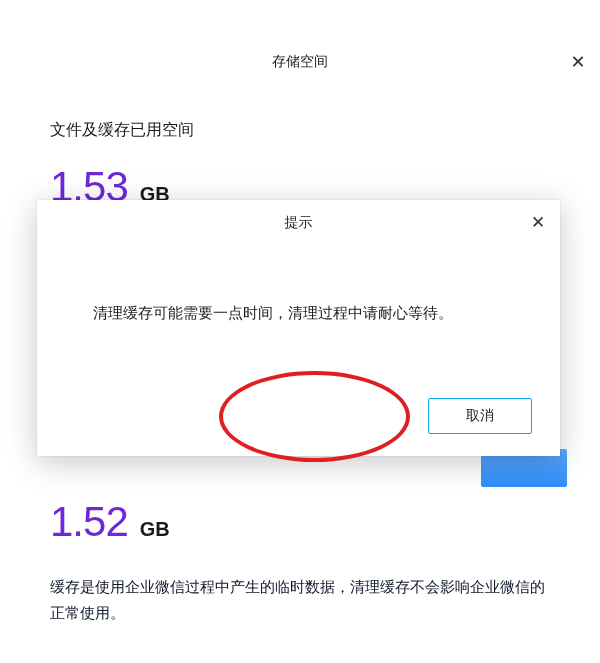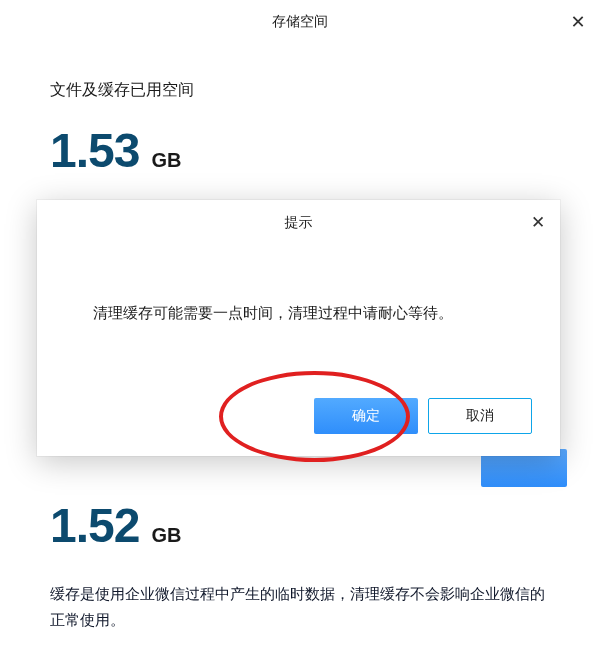--- a/index.html
+++ b/index.html
@@ -14,20 +14,21 @@
       background: #fff;
       position: relative;
       overflow: hidden;
     }
     .window-titlebar {
       display: flex;
       align-items: center;
       justify-content: center;
       height: 44px;
       position: relative;
+      margin-top: 40px;
     }
     .window-title {
       font-size: 14px;
       color: #1a1a1a;
     }
     .window-close {
       position: absolute;
       right: 8px;
       top: 8px;
       width: 28px;
@@ -48,23 +49,23 @@
       color: #1a1a1a;
       margin-bottom: 22px;
     }
     .size-row {
       display: flex;
       align-items: baseline;
       gap: 12px;
       margin-bottom: 28px;
     }
     .size-number {
-      font-size: 48px;
-      font-weight: 700;
-      color: #0c4a6e;
+      font-size: 42px;
+      font-weight: 400;
+      color: #6d28d9;
       letter-spacing: -1px;
     }
     .size-unit {
       font-size: 20px;
       font-weight: 700;
       color: #1a1a1a;
     }
     .desc {
       font-size: 15px;
       line-height: 1.7;
@@ -202,18 +203,17 @@
   <div class="modal-titlebar">
     <span class="modal-title">提示</span>
     <div class="modal-close">
       <span>✕</span>
     </div>
   </div>
   <div class="modal-body">
     <div class="modal-message">清理缓存可能需要一点时间，清理过程中请耐心等待。</div>
   </div>
   <div class="modal-footer">
-    <div class="btn btn-primary">确定</div>
     <div class="btn btn-secondary">取消</div>
   </div>
 </div>
 
 <div class="highlight-circle"></div>
 
 </body></html>

